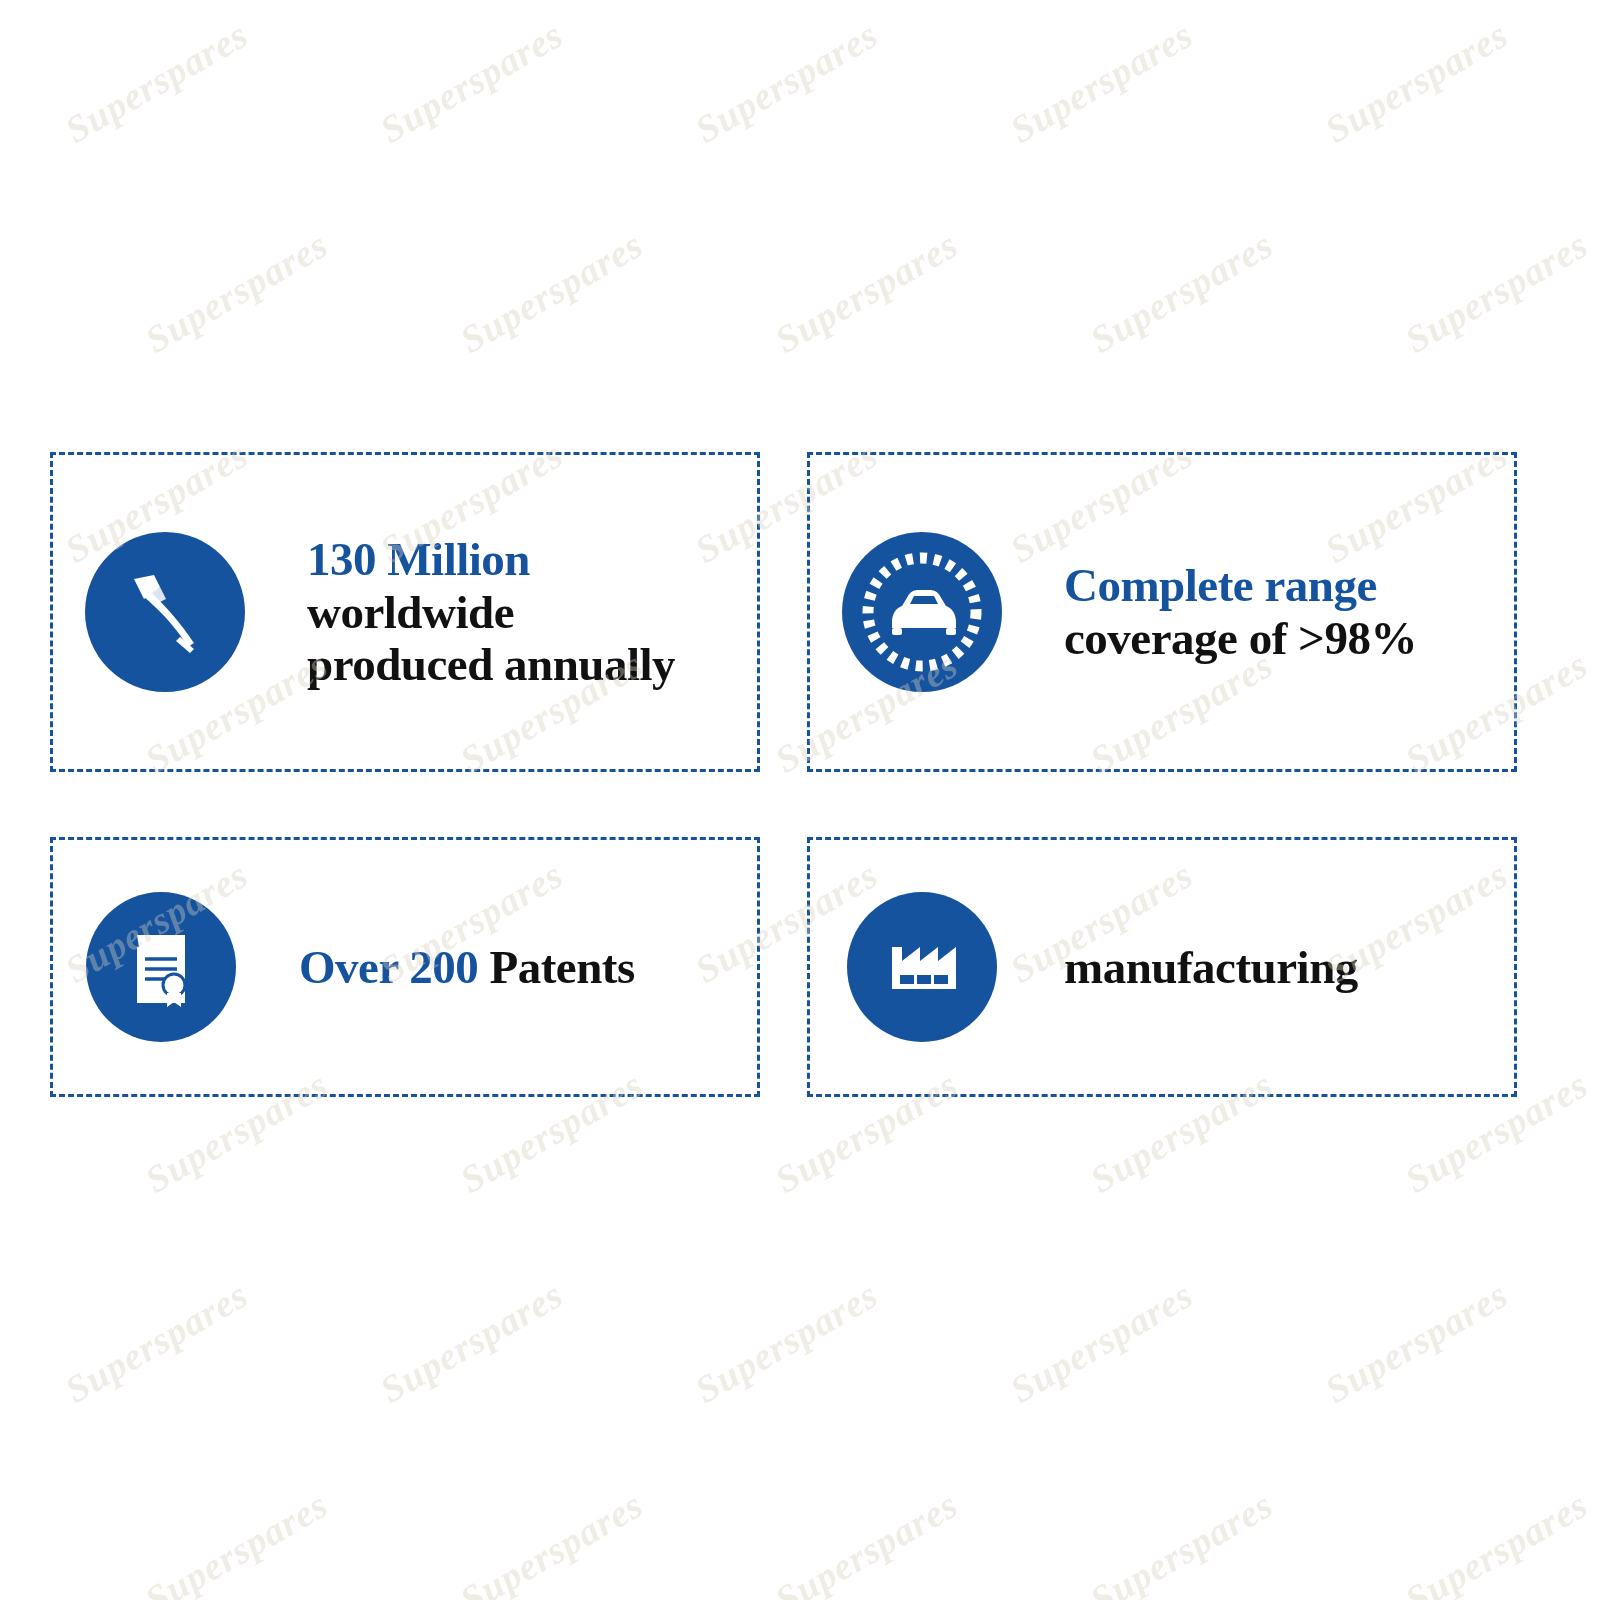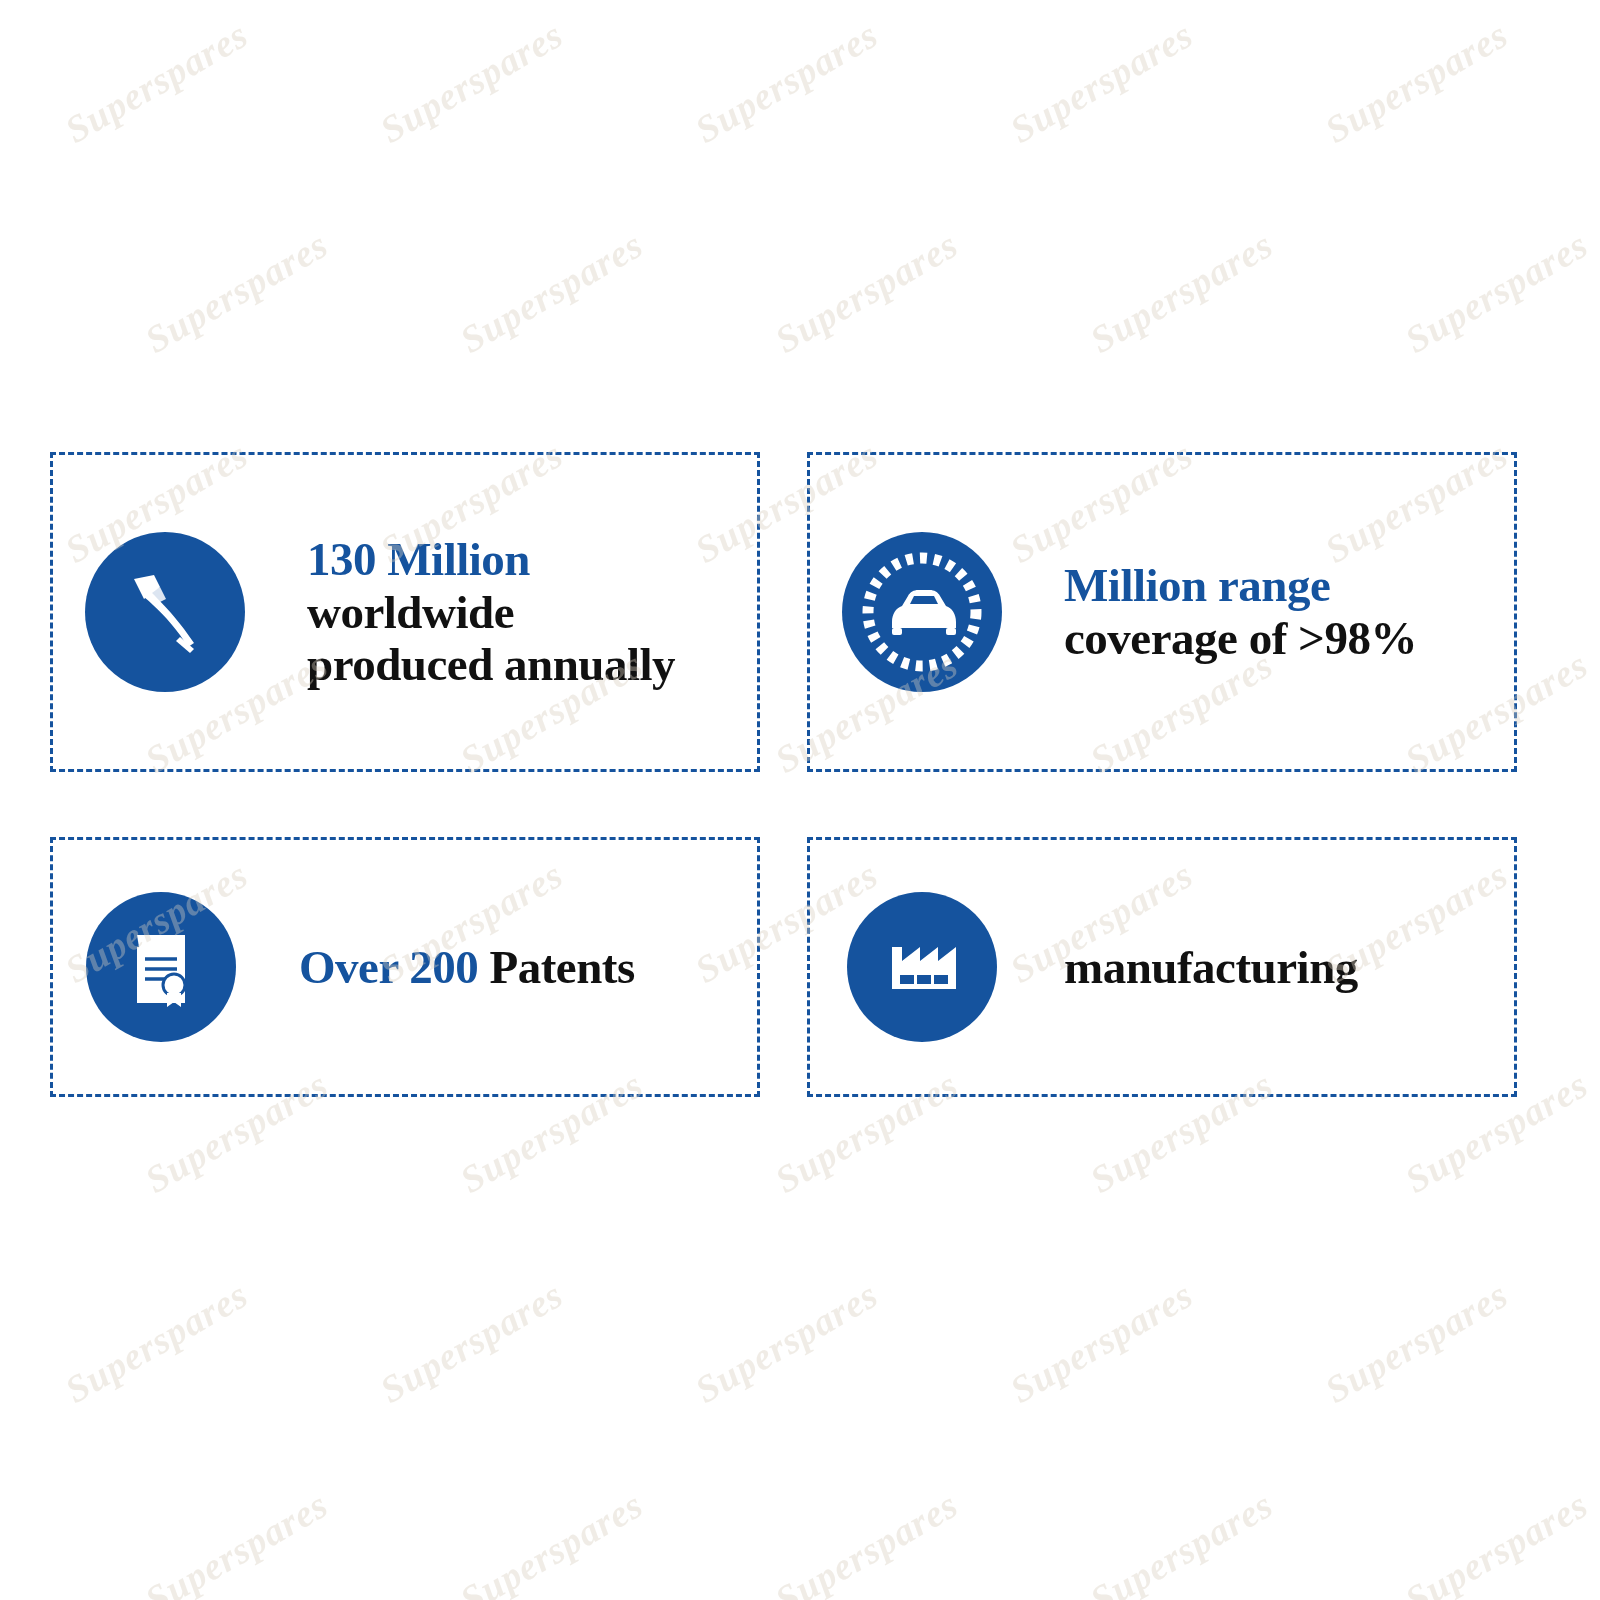--- a/index.html
+++ b/index.html
@@ -141,21 +141,21 @@
 
             <path d="M40 80 C40 72 44 66 50 64 L56 54 C58 50 62 48 66 48 L78 48 C82 48 86 50 88 54 L94 64 C100 66 104 72 104 80 L104 86 L40 86 Z"></path>
             <rect x="40" y="86" width="10" height="7" rx="2"></rect>
             <rect x="94" y="86" width="10" height="7" rx="2"></rect>
           </g>
           <path d="M58 62 L62 54 L82 54 L86 62 Z" fill="#15539e"></path>
         </svg>
       </div>
     </div>
     <div class="text-wrap">
-      <div class="line blue">Million range</div>
+      <div class="line blue">Complete range</div>
       <div class="line">coverage of &gt;98%</div>
     </div>
   </div>
 
   <div class="card card-r2">
     <div class="icon-wrap small">
       <div class="circle">
         <svg width="100" height="100" viewBox="0 0 100 100" aria-hidden="true">
           <g fill="#ffffff">
             <path d="M26 18 L40 18 L40 30 L28 30 Z"></path>

